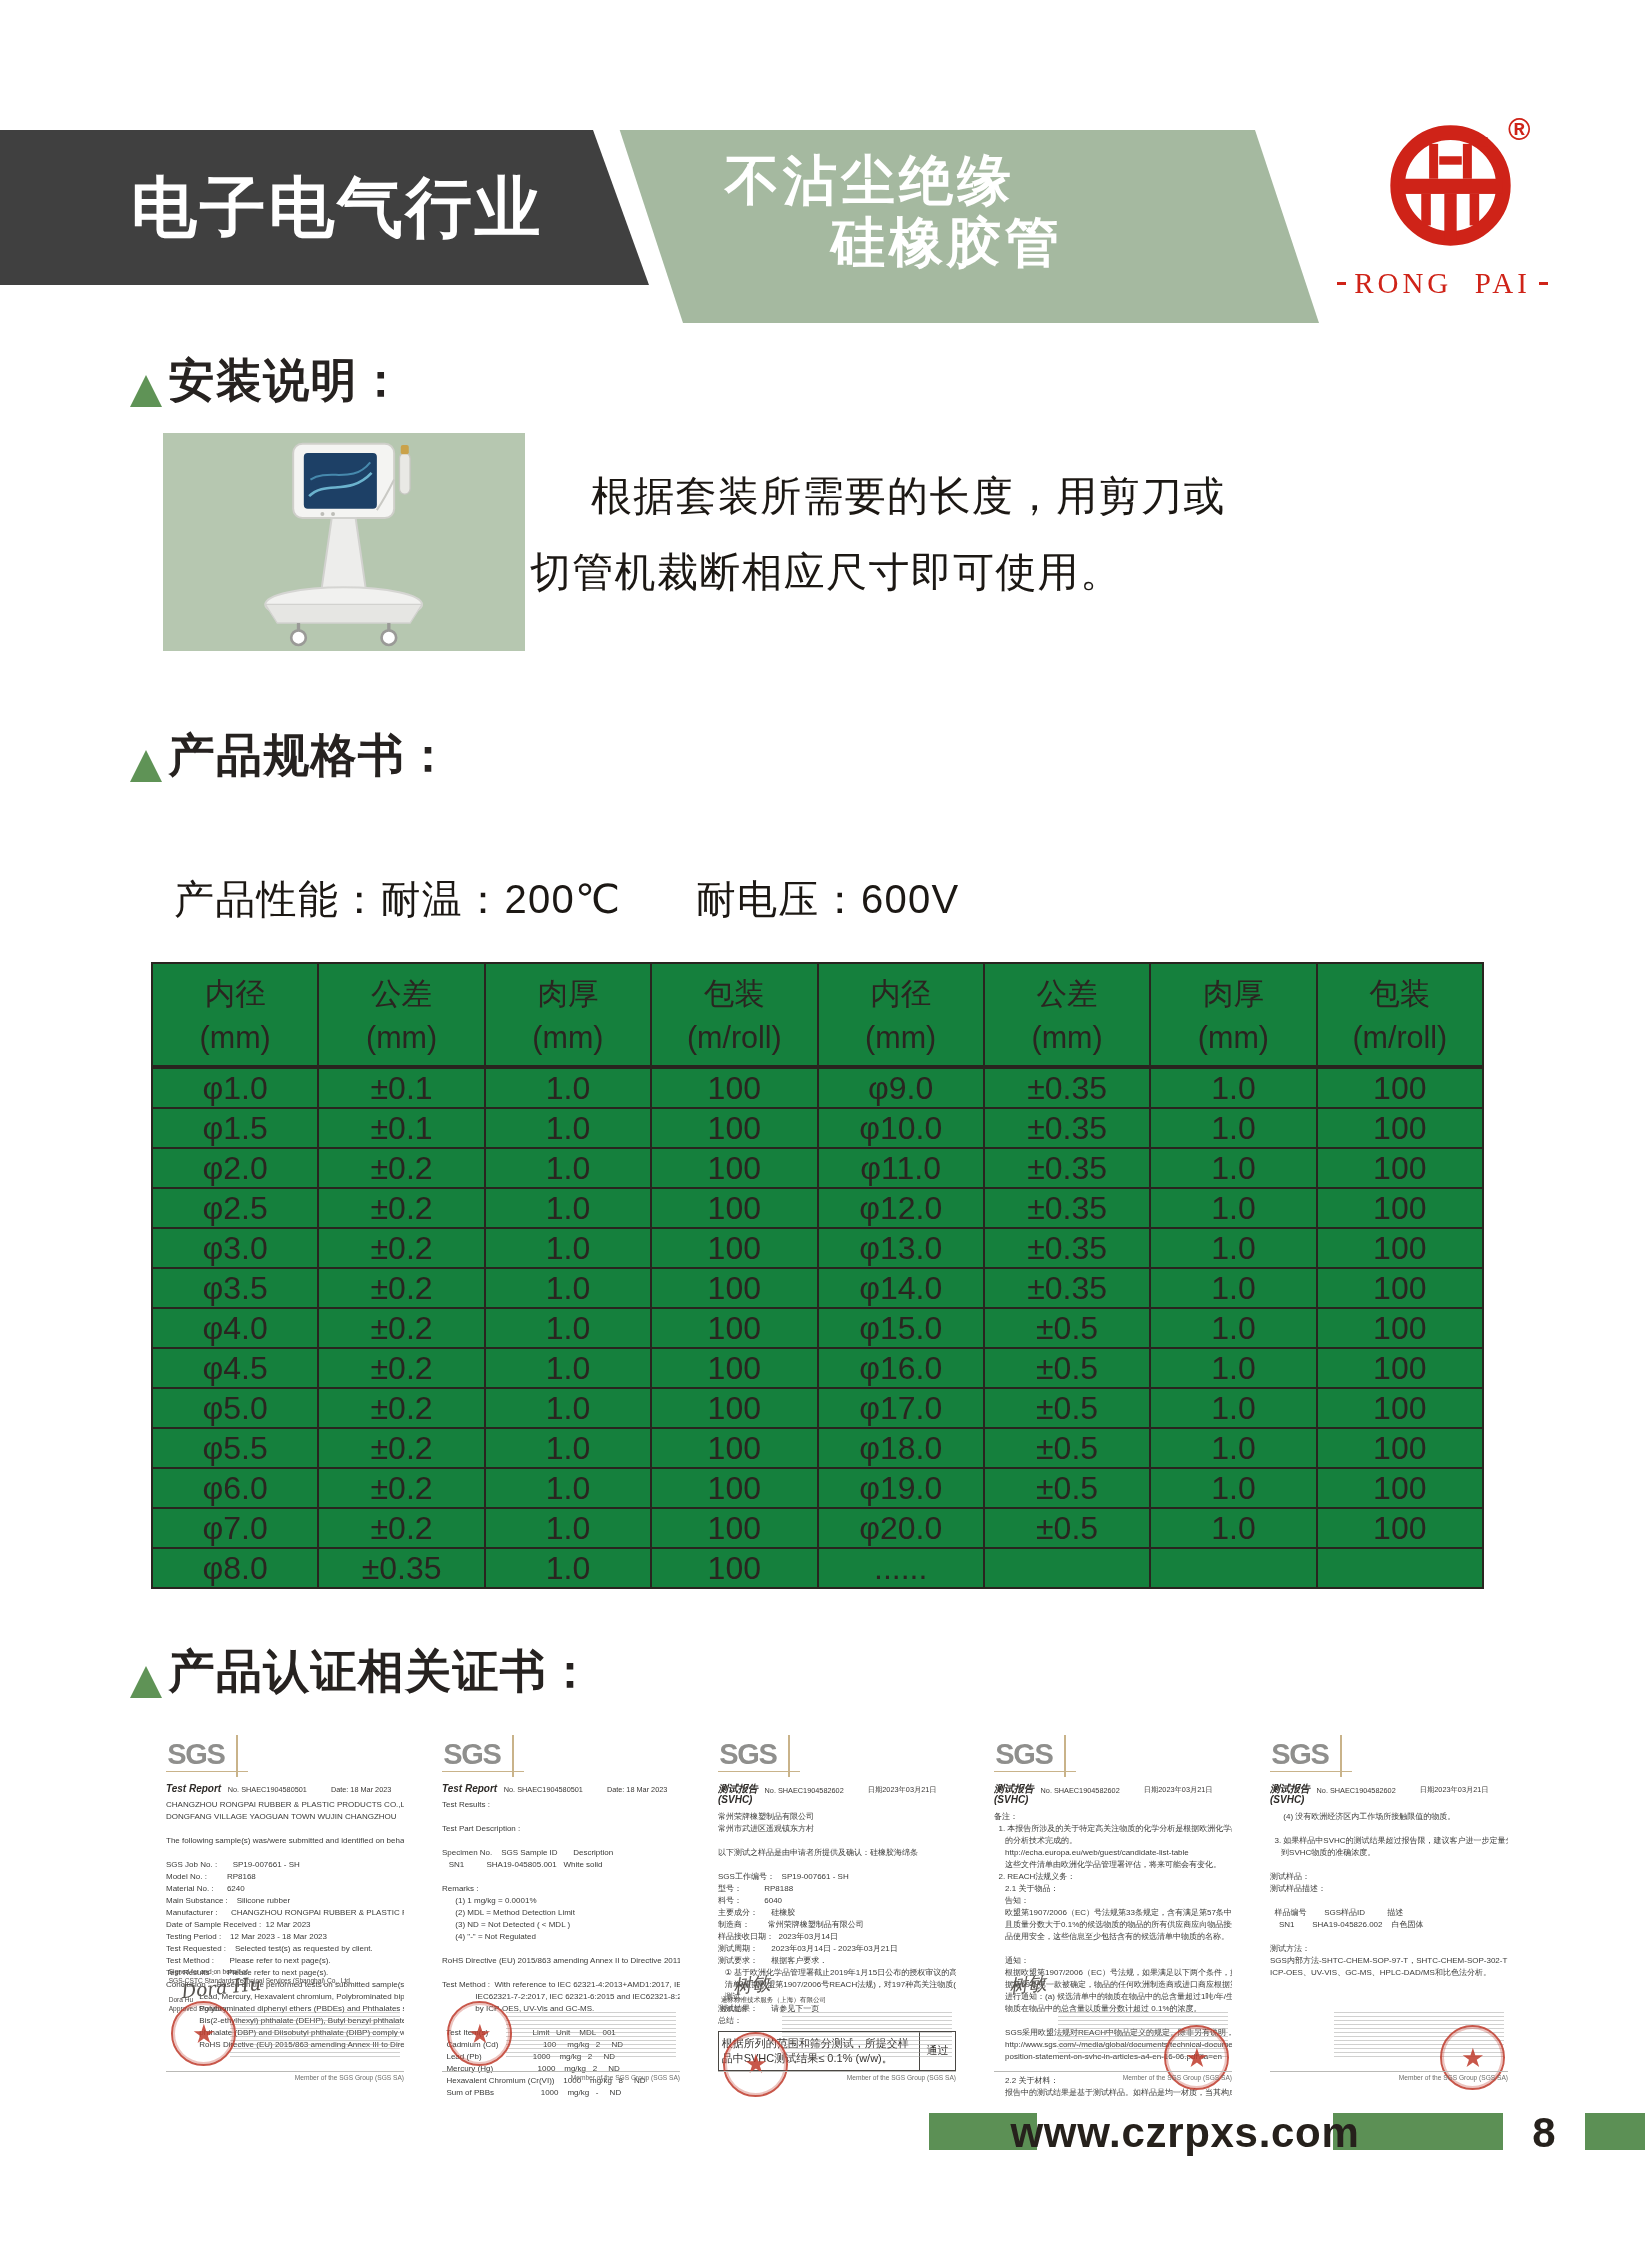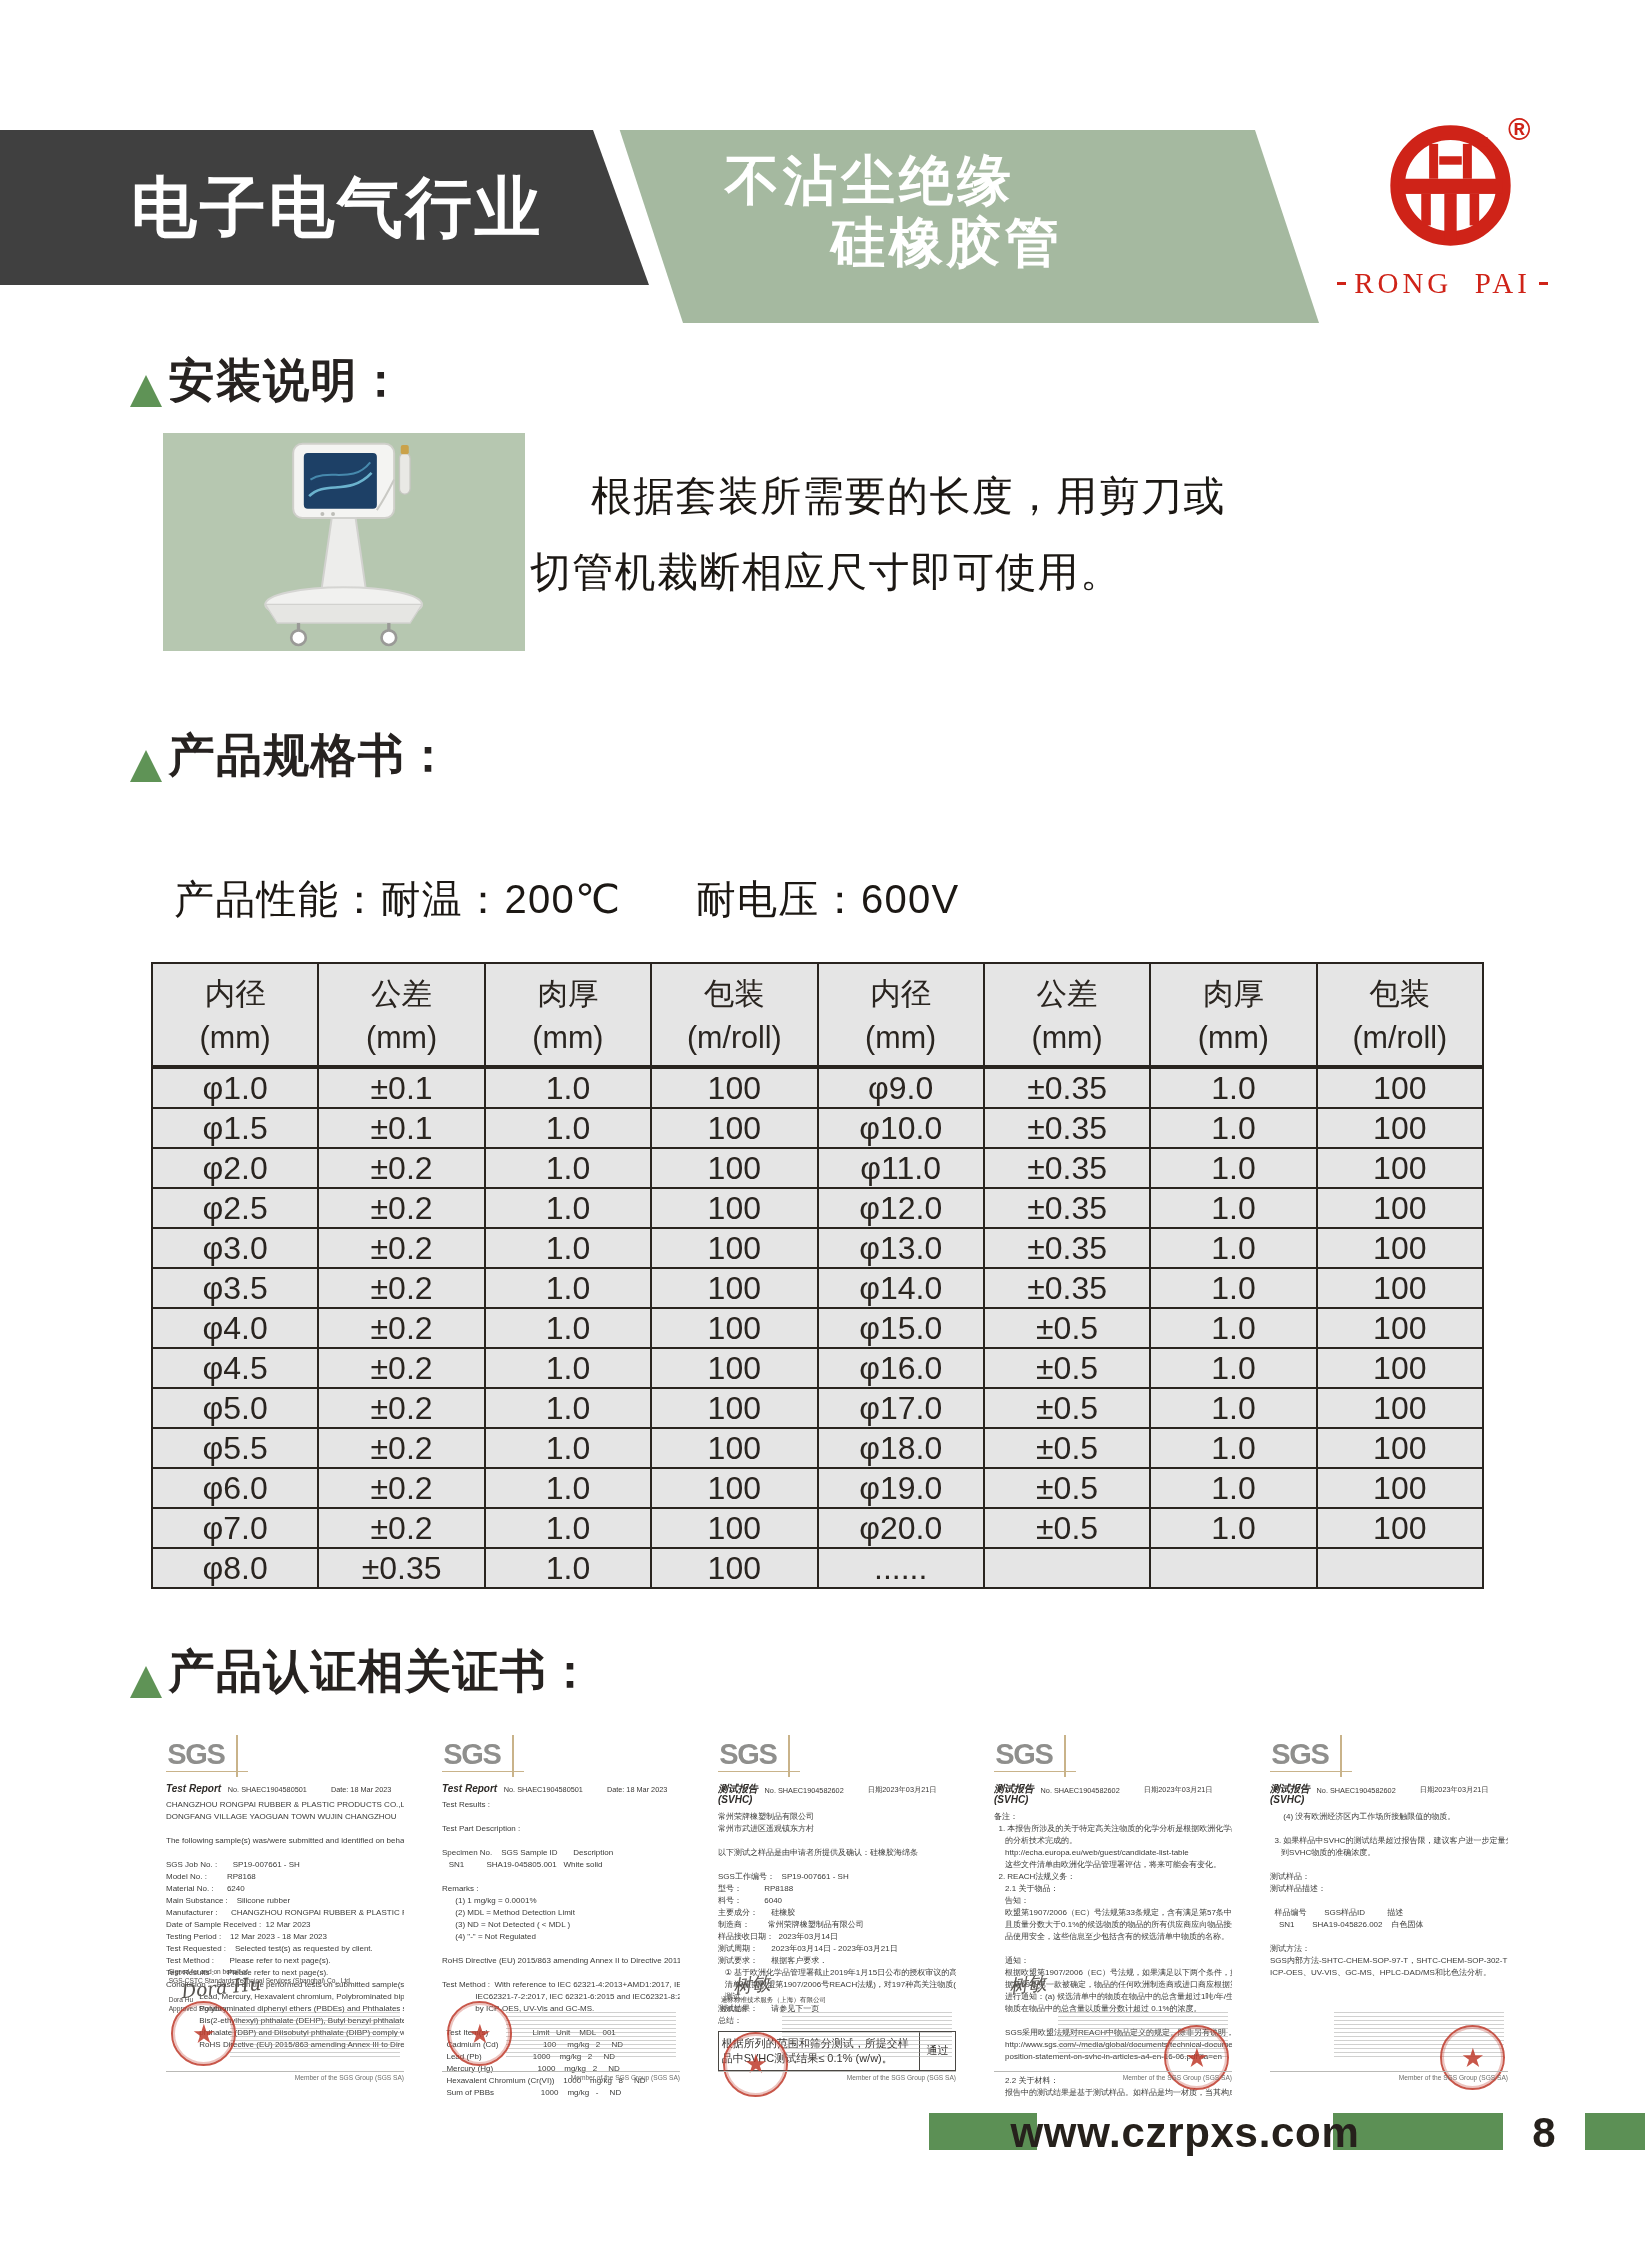--- a/index.html
+++ b/index.html
@@ -30,21 +30,21 @@
 
   
   .product-box{position:absolute;left:163px;top:433px;width:362px;height:218px;background:#b6c7b0;}
   .install-line{position:absolute;font-size:41px;color:#1c1814;letter-spacing:1.3px;}
 
   
   .spec-line{position:absolute;font-size:40px;color:#1c1814;letter-spacing:1.3px;white-space:pre;}
 
   
   table.spec{position:absolute;left:151px;top:962px;width:1333px;border-collapse:collapse;
-             table-layout:fixed;background:#e5e5e5;}
+             table-layout:fixed;background:#15803d;}
   table.spec th,table.spec td{border:2px solid #29241f;text-align:center;vertical-align:middle;
              font-weight:400;color:#2a2520;padding:0;}
   table.spec{border:2.7px solid #29241f;}
   table.spec th{height:101px;font-size:30.5px;border-bottom:4.6px solid #29241f;}
   table.spec th .h1{line-height:1.2;margin-bottom:9.3px;}
   table.spec th .h2{line-height:1.1;}
   table.spec td{height:38px;font-size:32px;}
 
   
   .certs-row{position:absolute;left:166px;top:1734px;width:1387px;height:364px;display:flex;gap:38px;}

